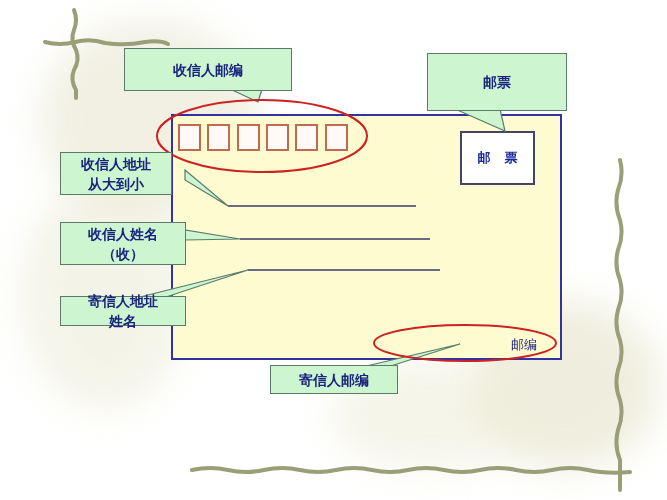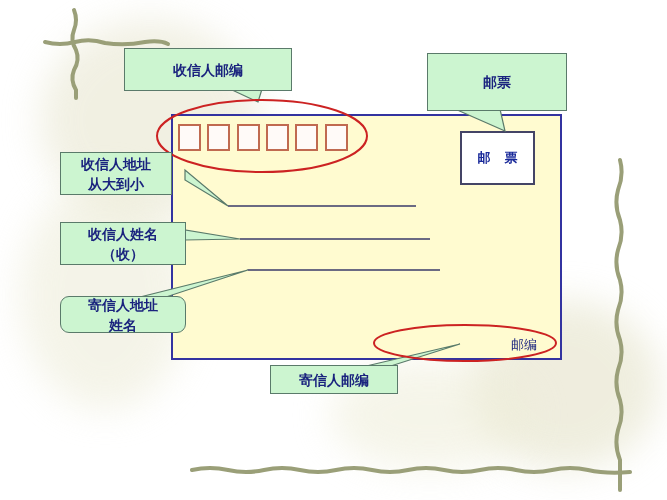--- a/index.html
+++ b/index.html
@@ -80,15 +80,15 @@
   <ellipse cx="262" cy="136" rx="105" ry="36" fill="none" stroke="#cc2222" stroke-width="2"></ellipse>
   <ellipse cx="465" cy="343" rx="91" ry="18" fill="none" stroke="#cc2222" stroke-width="2"></ellipse>
 </svg>
 
 <div class="callout" style="left:103px;top:48px;width:168px;height:43px;margin-left:21px;">收信人邮编</div>
 <div class="callout" style="left:427px;top:53px;width:140px;height:58px;">邮票</div>
 <div class="callout" style="left:60px;top:152px;width:112px;height:43px;">收信人地址
 从大到小</div>
 <div class="callout" style="left:60px;top:222px;width:126px;height:43px;">收信人姓名
 （收）</div>
-<div class="callout" style="left:60px;top:296px;width:126px;height:37px;border-radius:9px;">寄信人地址
+<div class="callout" style="left:60px;top:296px;width:126px;height:30px;">寄信人地址
 姓名</div>
 <div class="callout" style="left:270px;top:365px;width:128px;height:29px;">寄信人邮编</div>
 
 </body></html>

